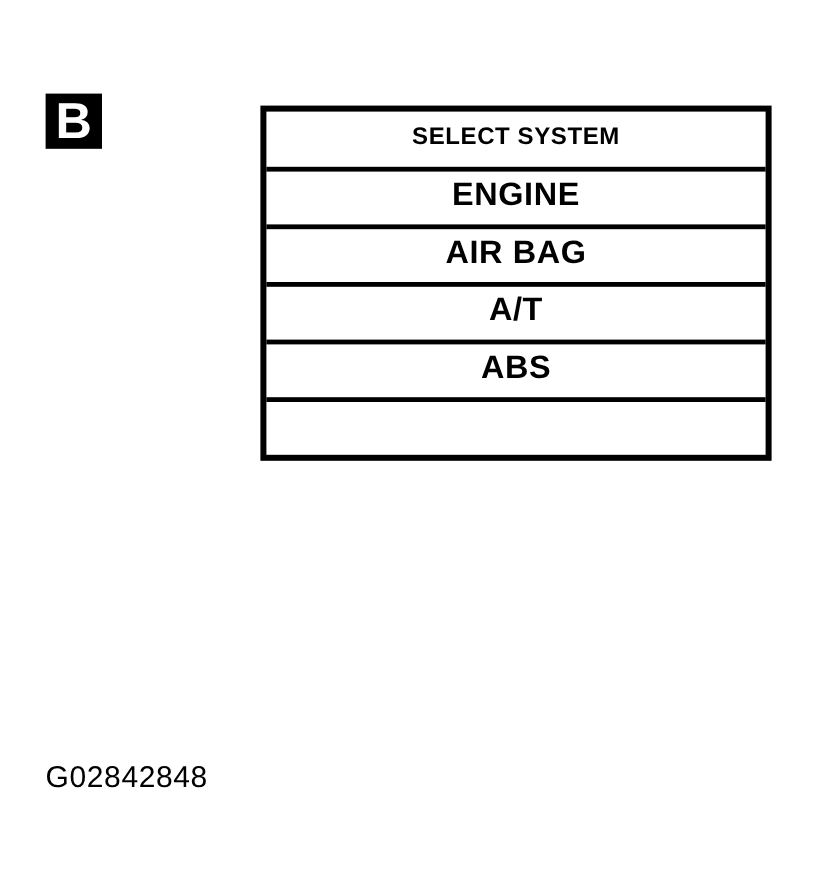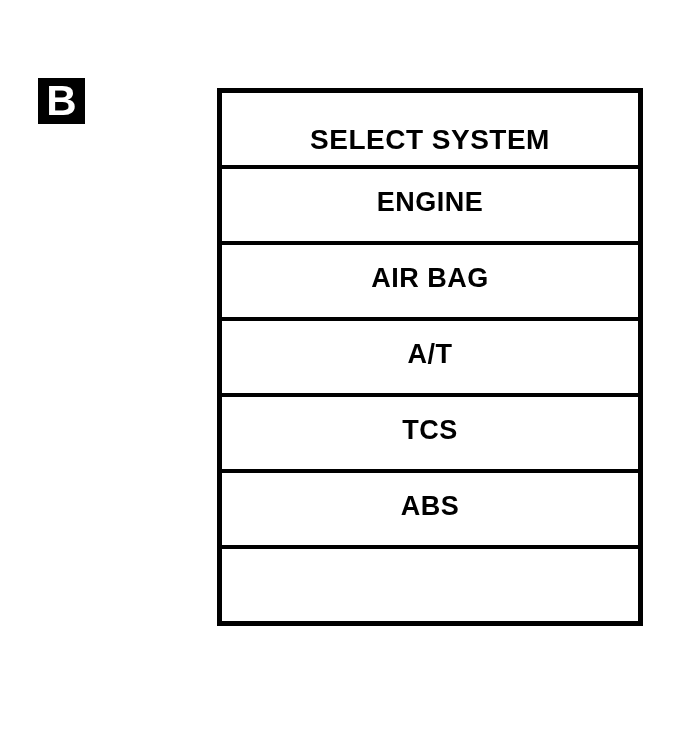--- a/index.html
+++ b/index.html
@@ -37,37 +37,36 @@
     position: absolute;
     left: 217px;
     top: 88px;
     width: 426px;
     box-sizing: border-box;
     border: 5px solid #000000;
     background: #ffffff;
   }
   .menu-row {
     box-sizing: border-box;
-    height: 76px;
+    height: 48px;
     border-top: 4px solid #000000;
     display: flex;
     align-items: center;
     justify-content: center;
     padding-bottom: 6px;
     font-weight: bold;
     font-size: 27px;
     letter-spacing: 0.5px;
     white-space: pre;
   }
   .menu-row.header {
     height: 46px;
     border-top: none;
-    font-size: 28px;
+    font-size: 20px;
     padding-bottom: 4px;
-    margin-top: 26px;
   }
   
   .figure-id {
     position: absolute;
     left: 38px;
     top: 634px;
     font-size: 25px;
     font-weight: normal;
     letter-spacing: 0.5px;
   }
@@ -77,19 +76,19 @@
 
 <div class="page">
 
   <div class="panel-label">B</div>
 
   <div class="menu">
     <div class="menu-row header">SELECT SYSTEM</div>
     <div class="menu-row">ENGINE</div>
     <div class="menu-row">AIR BAG</div>
     <div class="menu-row">A/T</div>
-    <div class="menu-row">TCS</div>
     <div class="menu-row">ABS</div>
     <div class="menu-row"></div>
   </div>
 
+  <div class="figure-id">G02842848</div>
 
 </div>
 
 </body></html>

